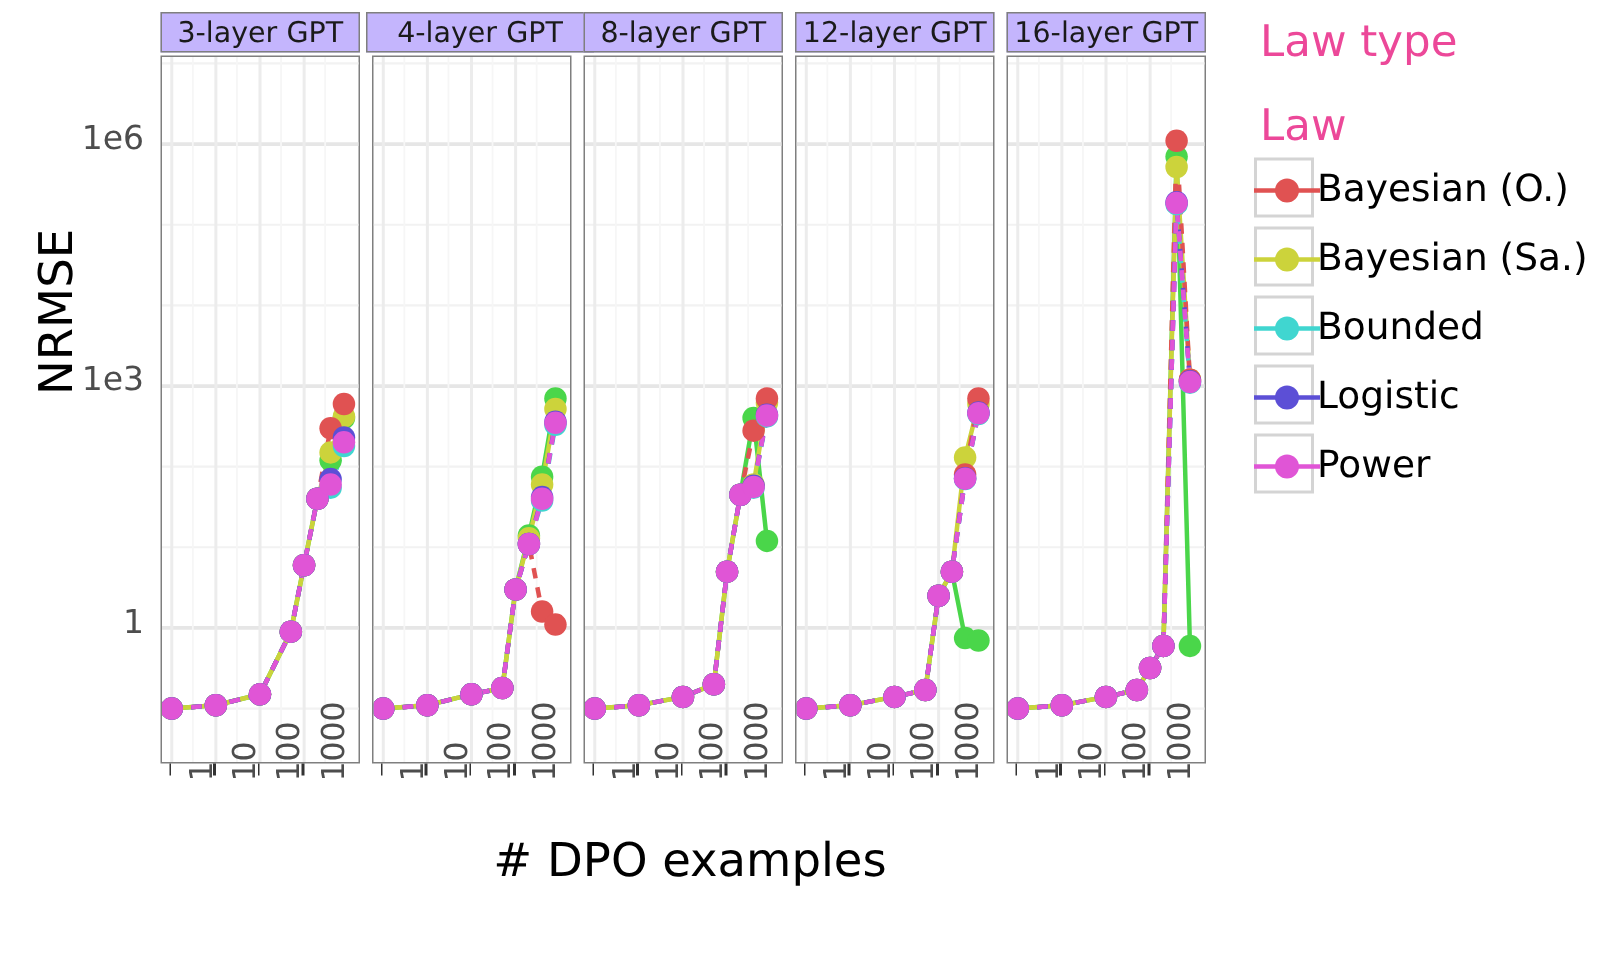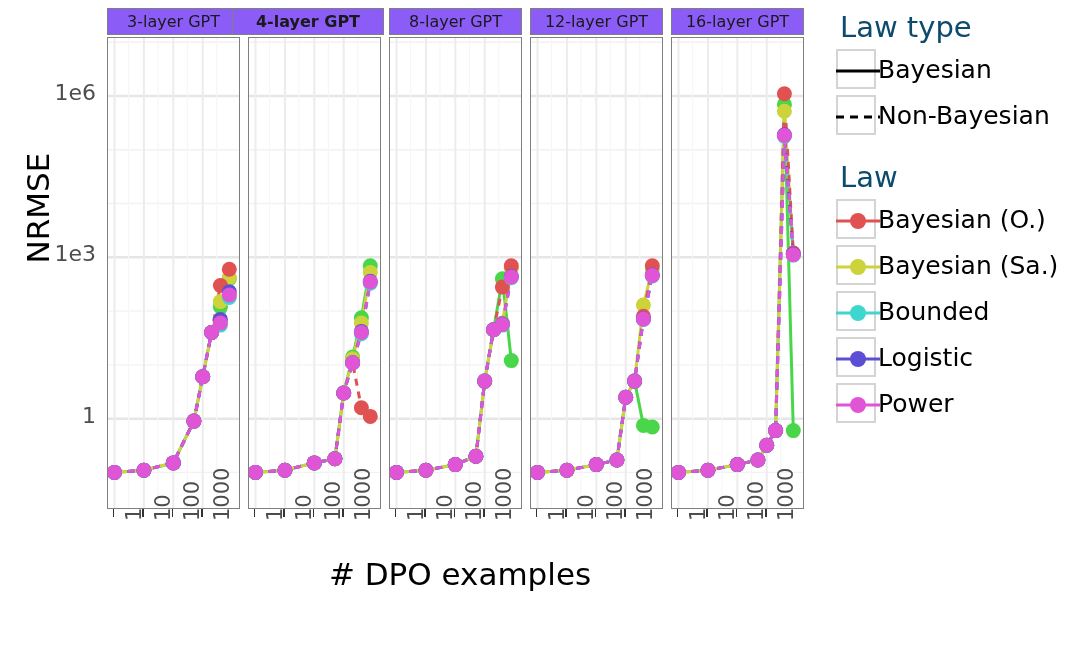--- a/index.html
+++ b/index.html
@@ -25,42 +25,42 @@
   .y-ticks-col{position:absolute;left:18px;top:0;width:78px;height:484px;}
   .y-tick-mark{position:absolute;left:96px;width:6px;height:2px;background:#333333;}
 
   
   .x-axis-title{
     position:absolute;left:105px;top:556px;width:710px;
     text-align:center;font-size:31px;color:#000;white-space:nowrap;
   }
   
   .strip{
-    position:absolute;height:27px;background:#8b5cf6;
+    position:absolute;height:27px;background:#c4b5fd;
     border:1.5px solid #7f7f7f;box-sizing:border-box;
     display:flex;align-items:center;justify-content:center;
-    font-size:16px;color:#1a1a1a;white-space:nowrap;
+    font-size:19px;color:#1a1a1a;white-space:nowrap;
   }
   
   .panel{
     position:absolute;background:#ffffff;
     border:1.6px solid #7f7f7f;box-sizing:border-box;overflow:hidden;
   }
   .panel svg{position:absolute;left:0;top:0;}
 
   
   .x-tick-mark{position:absolute;width:1.6px;height:8px;background:#333333;}
   .x-tick-label{
     position:absolute;font-size:21px;color:#4d4d4d;white-space:nowrap;
     transform:rotate(-90deg);transform-origin:left top;
   }
 
   
   .legend{position:absolute;left:836px;top:10px;width:244px;}
-  .legend-title{font-size:29px;color:#0c4a6e;margin:0 0 2px 4px;white-space:nowrap;}
+  .legend-title{font-size:29px;color:#ec4899;margin:0 0 2px 4px;white-space:nowrap;}
   .legend-title.second{margin-top:22px;}
   .legend-row{display:flex;align-items:center;height:46px;}
   .legend-key{
     width:40px;height:40px;background:#ffffff;border:2px solid #d4d4d4;
     box-sizing:border-box;position:relative;flex:0 0 auto;
   }
   .legend-key svg{position:absolute;left:-2px;top:-2px;}
   .legend-label{
     font-size:25px;color:#000;margin-left:2px;white-space:nowrap;line-height:1;
   }
@@ -75,21 +75,21 @@
       <div class="y-tick-label" style="top: 80.0274px;">1e6</div>
       <div class="y-tick-mark" style="top: 94.0274px;"></div>
       <div class="y-tick-label" style="top: 241.337px;">1e3</div>
       <div class="y-tick-mark" style="top: 255.337px;"></div>
       <div class="y-tick-label" style="top: 402.647px;">1</div>
       <div class="y-tick-mark" style="top: 416.647px;"></div>
     </div>
 
   <div id="strips">
       <div class="strip" style="left: 107px; top: 8px; width: 133px;">3-layer GPT</div>
-      <div class="strip" style="left: 232px; top: 8px; width: 152px; font-weight: bold;">4-layer GPT</div>
+      <div class="strip" style="left: 244px; top: 8px; width: 152px;">4-layer GPT</div>
       <div class="strip" style="left: 389px; top: 8px; width: 133px;">8-layer GPT</div>
       <div class="strip" style="left: 530px; top: 8px; width: 133px;">12-layer GPT</div>
       <div class="strip" style="left: 671px; top: 8px; width: 133px;">16-layer GPT</div>
     </div>
   <div id="panels">
       <div class="panel" style="left: 107px; top: 37px; width: 133px; height: 472px;">
         <svg width="133" height="472">
           <line x1="0" x2="133" y1="58.02742896600432" y2="58.02742896600432" stroke="#e6e6e6" stroke-width="2.5"></line>
           <line x1="0" x2="133" y1="219.33702134037978" y2="219.33702134037978" stroke="#e6e6e6" stroke-width="2.5"></line>
           <line x1="0" x2="133" y1="380.6466137147553" y2="380.6466137147553" stroke="#e6e6e6" stroke-width="2.5"></line>
@@ -504,38 +504,20 @@
       <div class="x-tick-mark" style="left: 735.536px; top: 509px;"></div>
       <div class="x-tick-label" style="left: 744.336px; top: 521px;">100</div>
       <div class="x-tick-mark" style="left: 764.942px; top: 509px;"></div>
       <div class="x-tick-label" style="left: 773.742px; top: 521px;">1000</div>
     </div>
 
   <div class="x-axis-title"># DPO examples</div>
 
   <div class="legend">
     <div class="legend-title">Law type</div>
-    <div id="legend-linetype">
-        <div class="legend-row">
-          <div class="legend-key">
-            <svg width="44" height="44">
-              <line x1="0" x2="44" y1="22" y2="22" stroke="#000" stroke-width="3.2"></line>
-            </svg>
-          </div>
-          <div class="legend-label">Bayesian</div>
-        </div>
-        <div class="legend-row">
-          <div class="legend-key">
-            <svg width="44" height="44">
-              <line x1="0" x2="44" y1="22" y2="22" stroke="#000" stroke-width="3.2" stroke-dasharray="8,6"></line>
-            </svg>
-          </div>
-          <div class="legend-label">Non-Bayesian</div>
-        </div>
-      </div>
     <div class="legend-title second">Law</div>
     <div id="legend-color">
         <div class="legend-row">
           <div class="legend-key">
             <svg width="44" height="44">
               <line x1="0" x2="44" y1="22" y2="22" stroke="#e05252" stroke-width="3"></line>
               <circle cx="22" cy="22" r="8" fill="#e05252"></circle>
             </svg>
           </div>
           <div class="legend-label">Bayesian (O.)</div>

